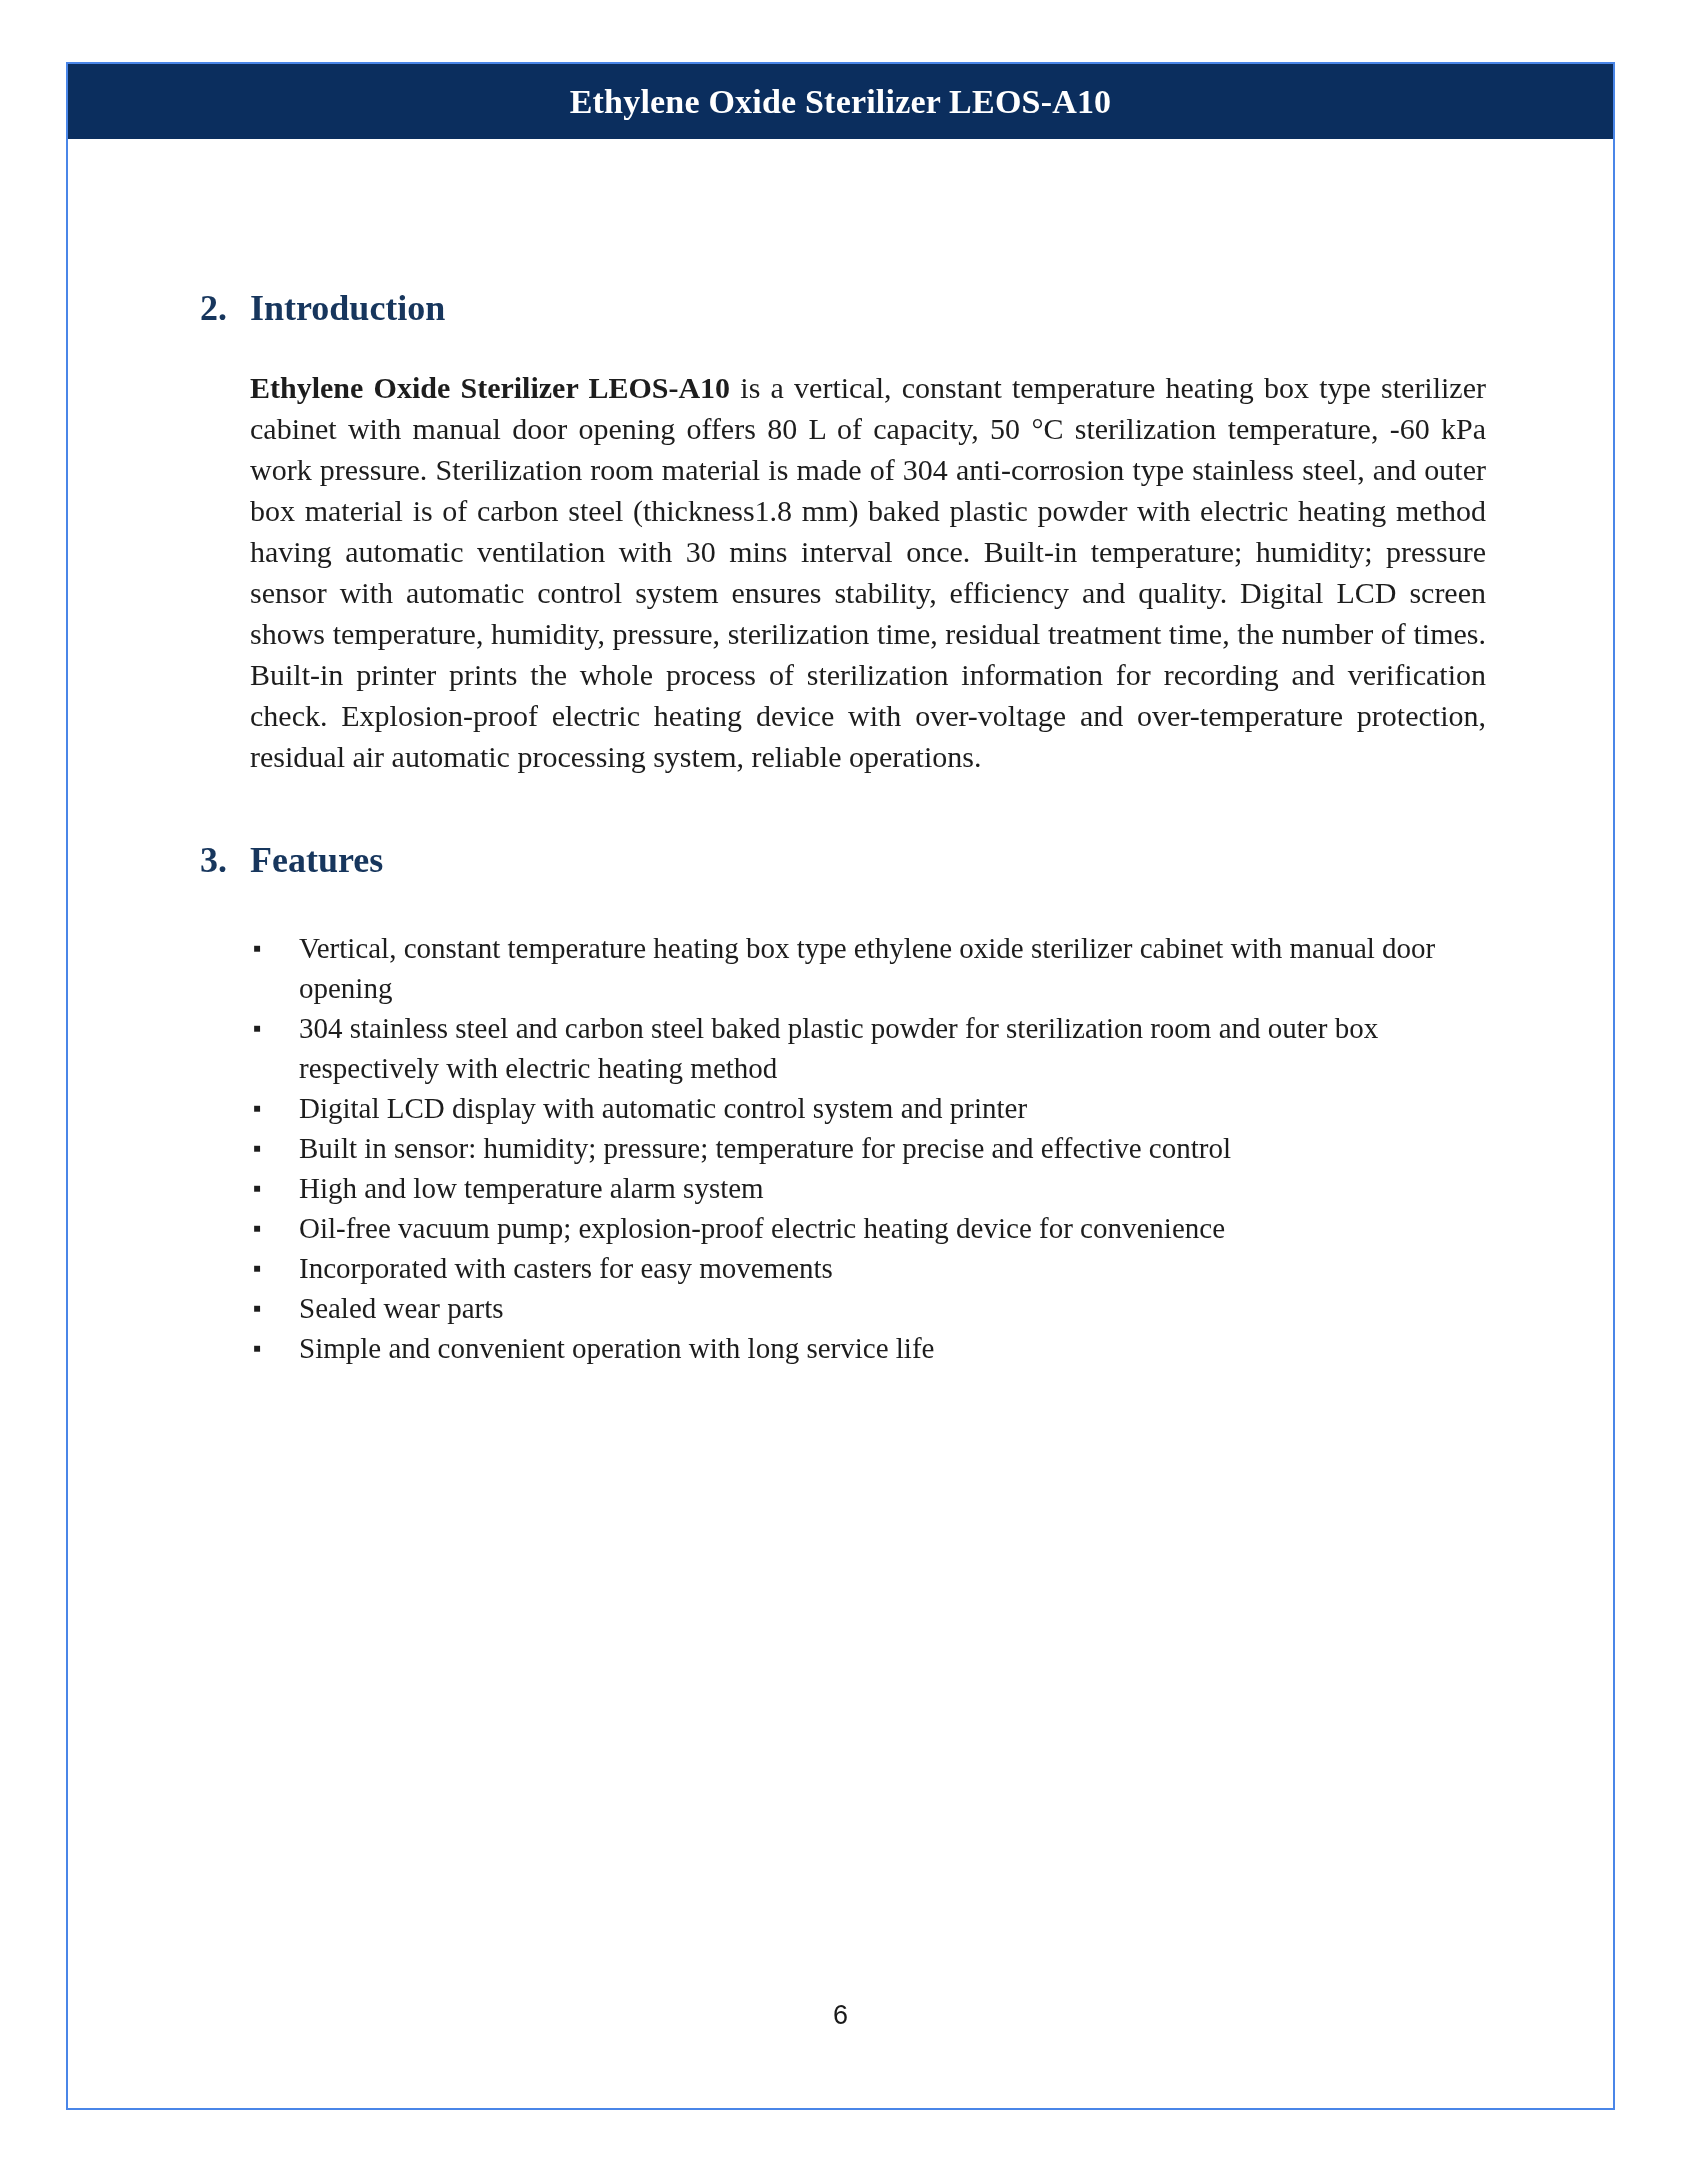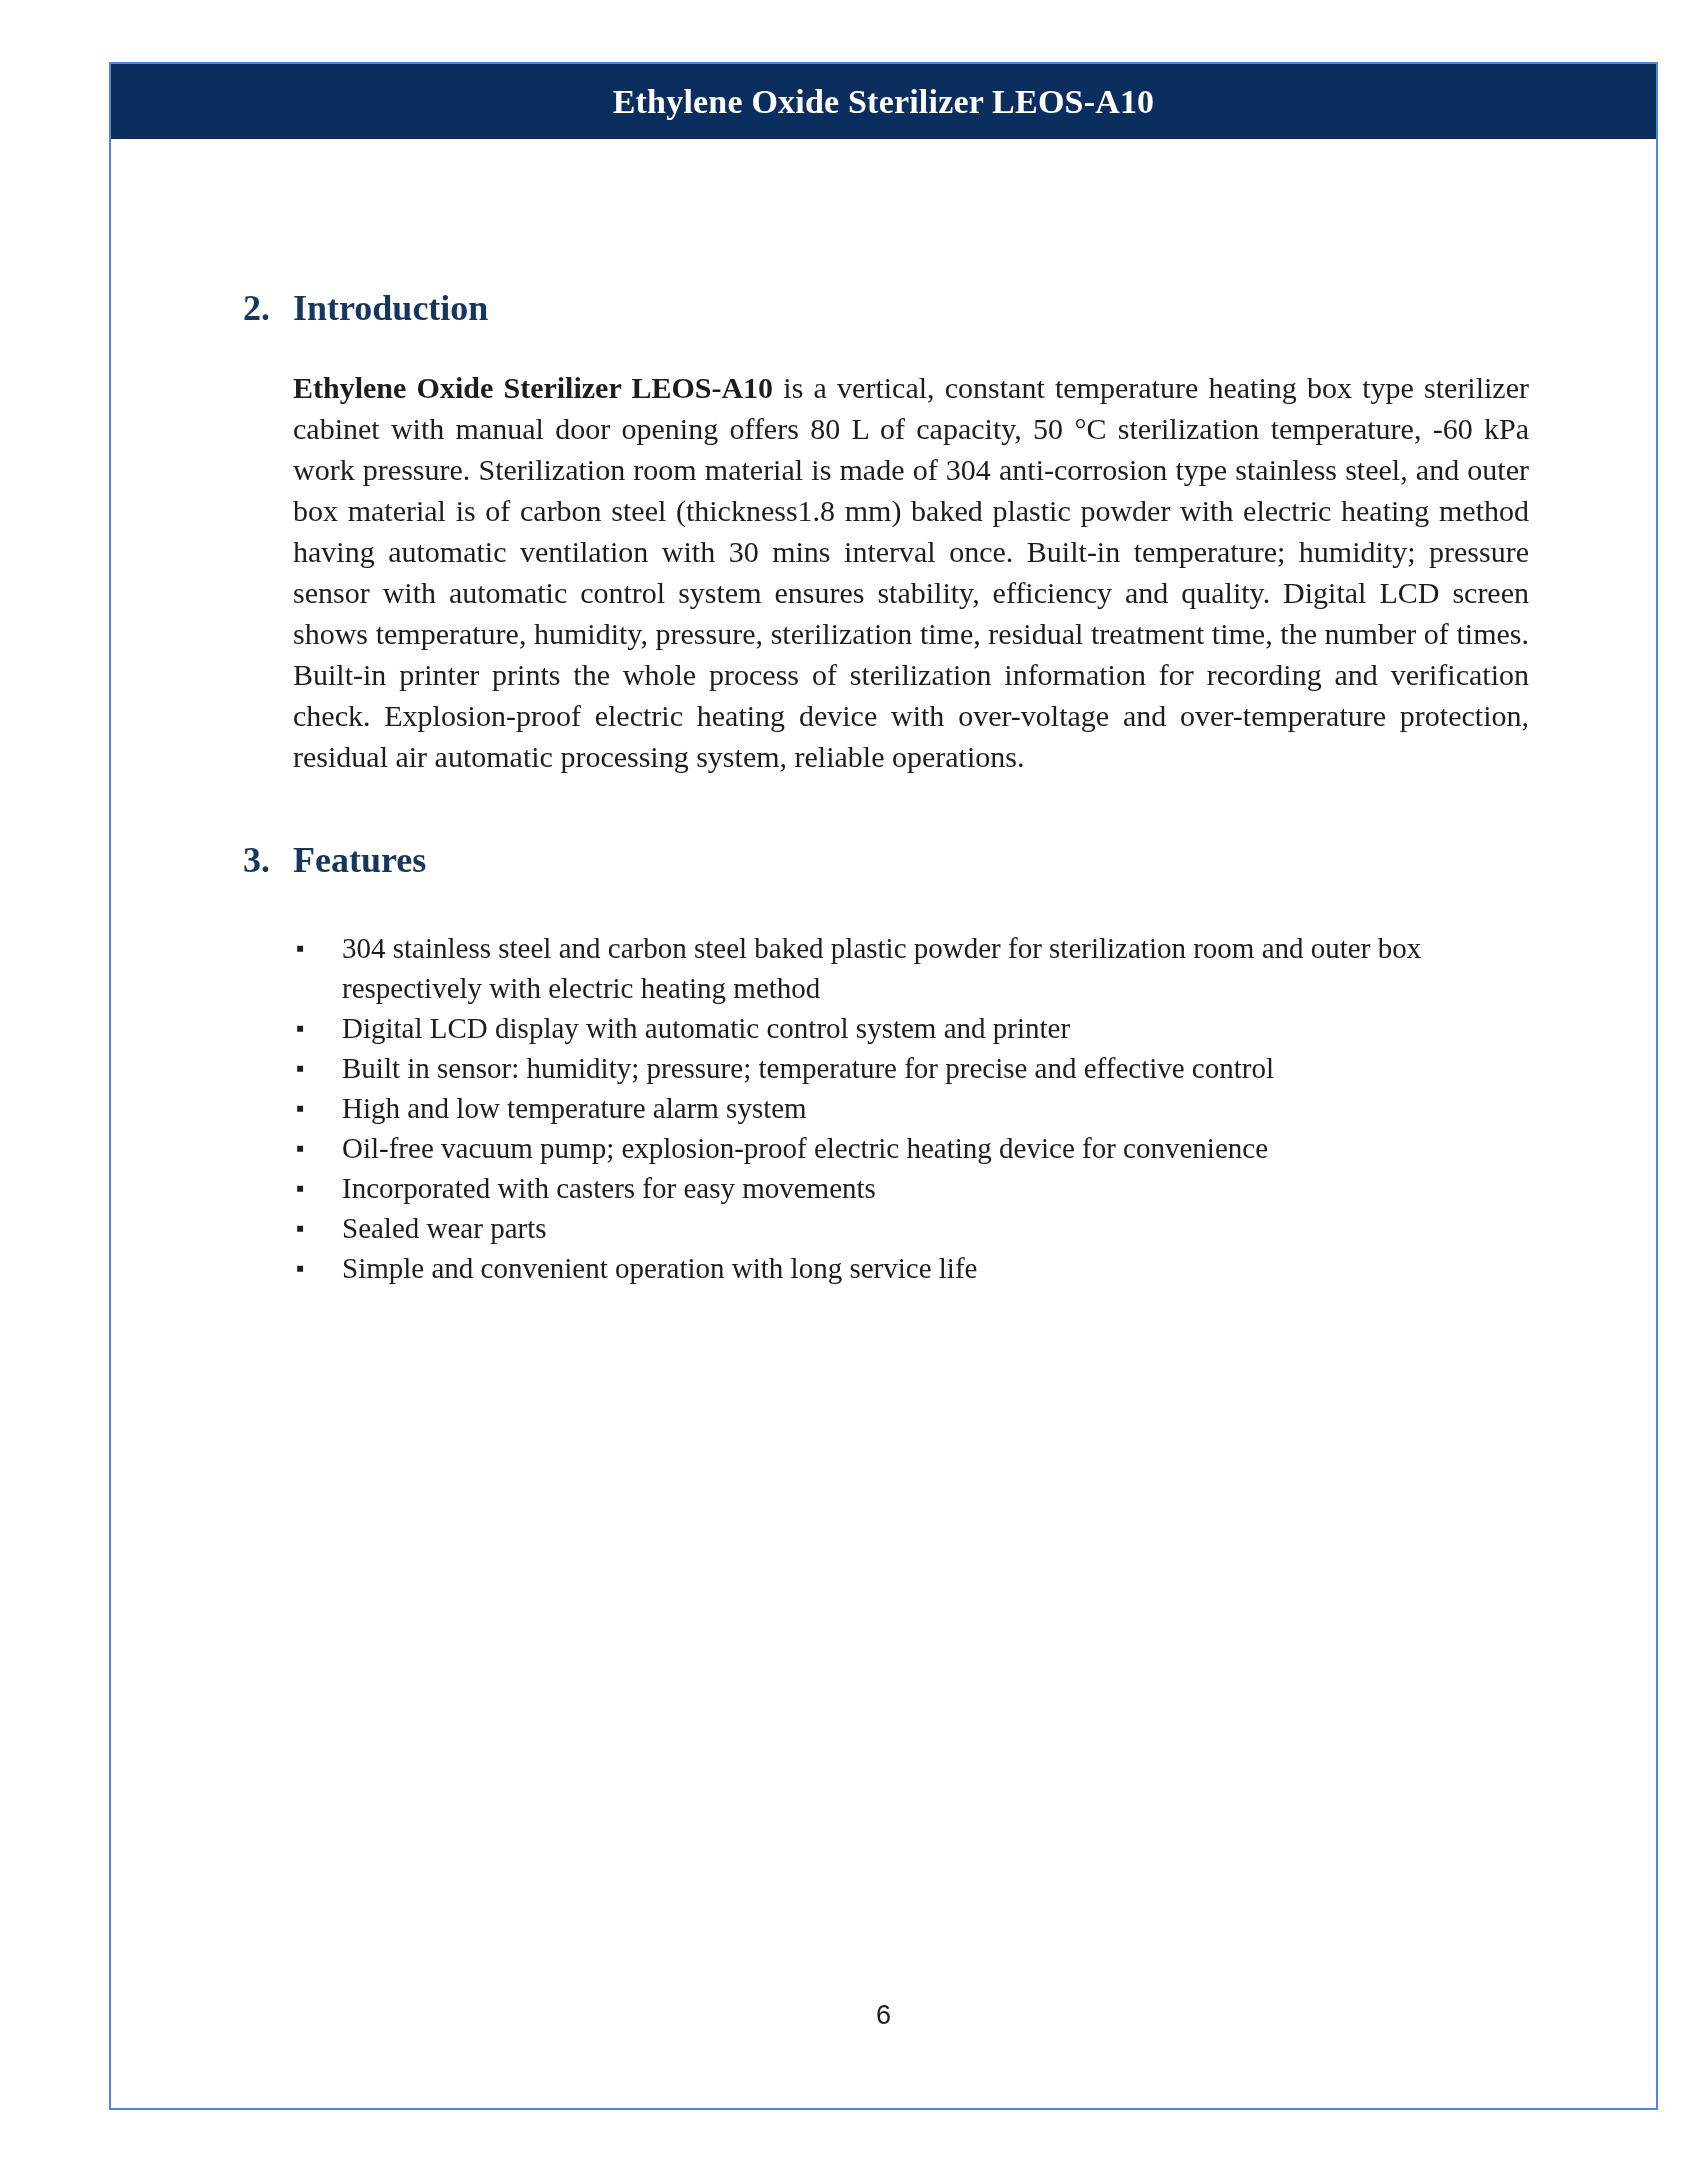--- a/index.html
+++ b/index.html
@@ -14,21 +14,20 @@
     font-family: "Liberation Serif", serif;
   }
   .page {
     position: absolute;
     left: 66px;
     top: 62px;
     width: 1545px;
     height: 2044px;
     border: 2px solid #4a86e8;
     background: #ffffff;
-    margin-left: 43px;
   }
   .header-bar {
     width: 100%;
     height: 75px;
     background: #0b2e5e;
     display: flex;
     align-items: center;
     justify-content: center;
   }
   .header-title {
@@ -113,20 +112,21 @@
     </h2>
 
     <p class="intro-para"><span class="bold-lead">Ethylene Oxide Sterilizer LEOS-A10</span><span> is a vertical, constant temperature heating box type sterilizer cabinet with manual door opening offers 80 L of capacity, 50 °C sterilization temperature, -60 kPa work pressure. Sterilization room material is made of 304 anti-corrosion type stainless steel, and outer box material is of carbon steel (thickness1.8 mm) baked plastic powder with electric heating method having automatic ventilation with 30 mins interval once. Built-in temperature; humidity; pressure sensor with automatic control system ensures stability, efficiency and quality. Digital LCD screen shows temperature, humidity, pressure, sterilization time, residual treatment time, the number of times. Built-in printer prints the whole process of sterilization information for recording and verification check. Explosion-proof electric heating device with over-voltage and over-temperature protection, residual air automatic processing system, reliable operations.</span></p>
 
     <h2 class="section-heading" id="features-heading">
       <span class="num">3.</span>
       <span class="label">Features</span>
     </h2>
 
     <ul class="features">
+      <li>Vertical, constant temperature heating box type ethylene oxide sterilizer cabinet with manual door opening</li>
       <li>304 stainless steel and carbon steel baked plastic powder for sterilization room and outer box respectively with electric heating method</li>
       <li>Digital LCD display with automatic control system and printer</li>
       <li>Built in sensor: humidity; pressure; temperature for precise and effective control</li>
       <li>High and low temperature alarm system</li>
       <li>Oil-free vacuum pump; explosion-proof electric heating device for convenience</li>
       <li>Incorporated with casters for easy movements</li>
       <li>Sealed wear parts</li>
       <li>Simple and convenient operation with long service life</li>
     </ul>
 

